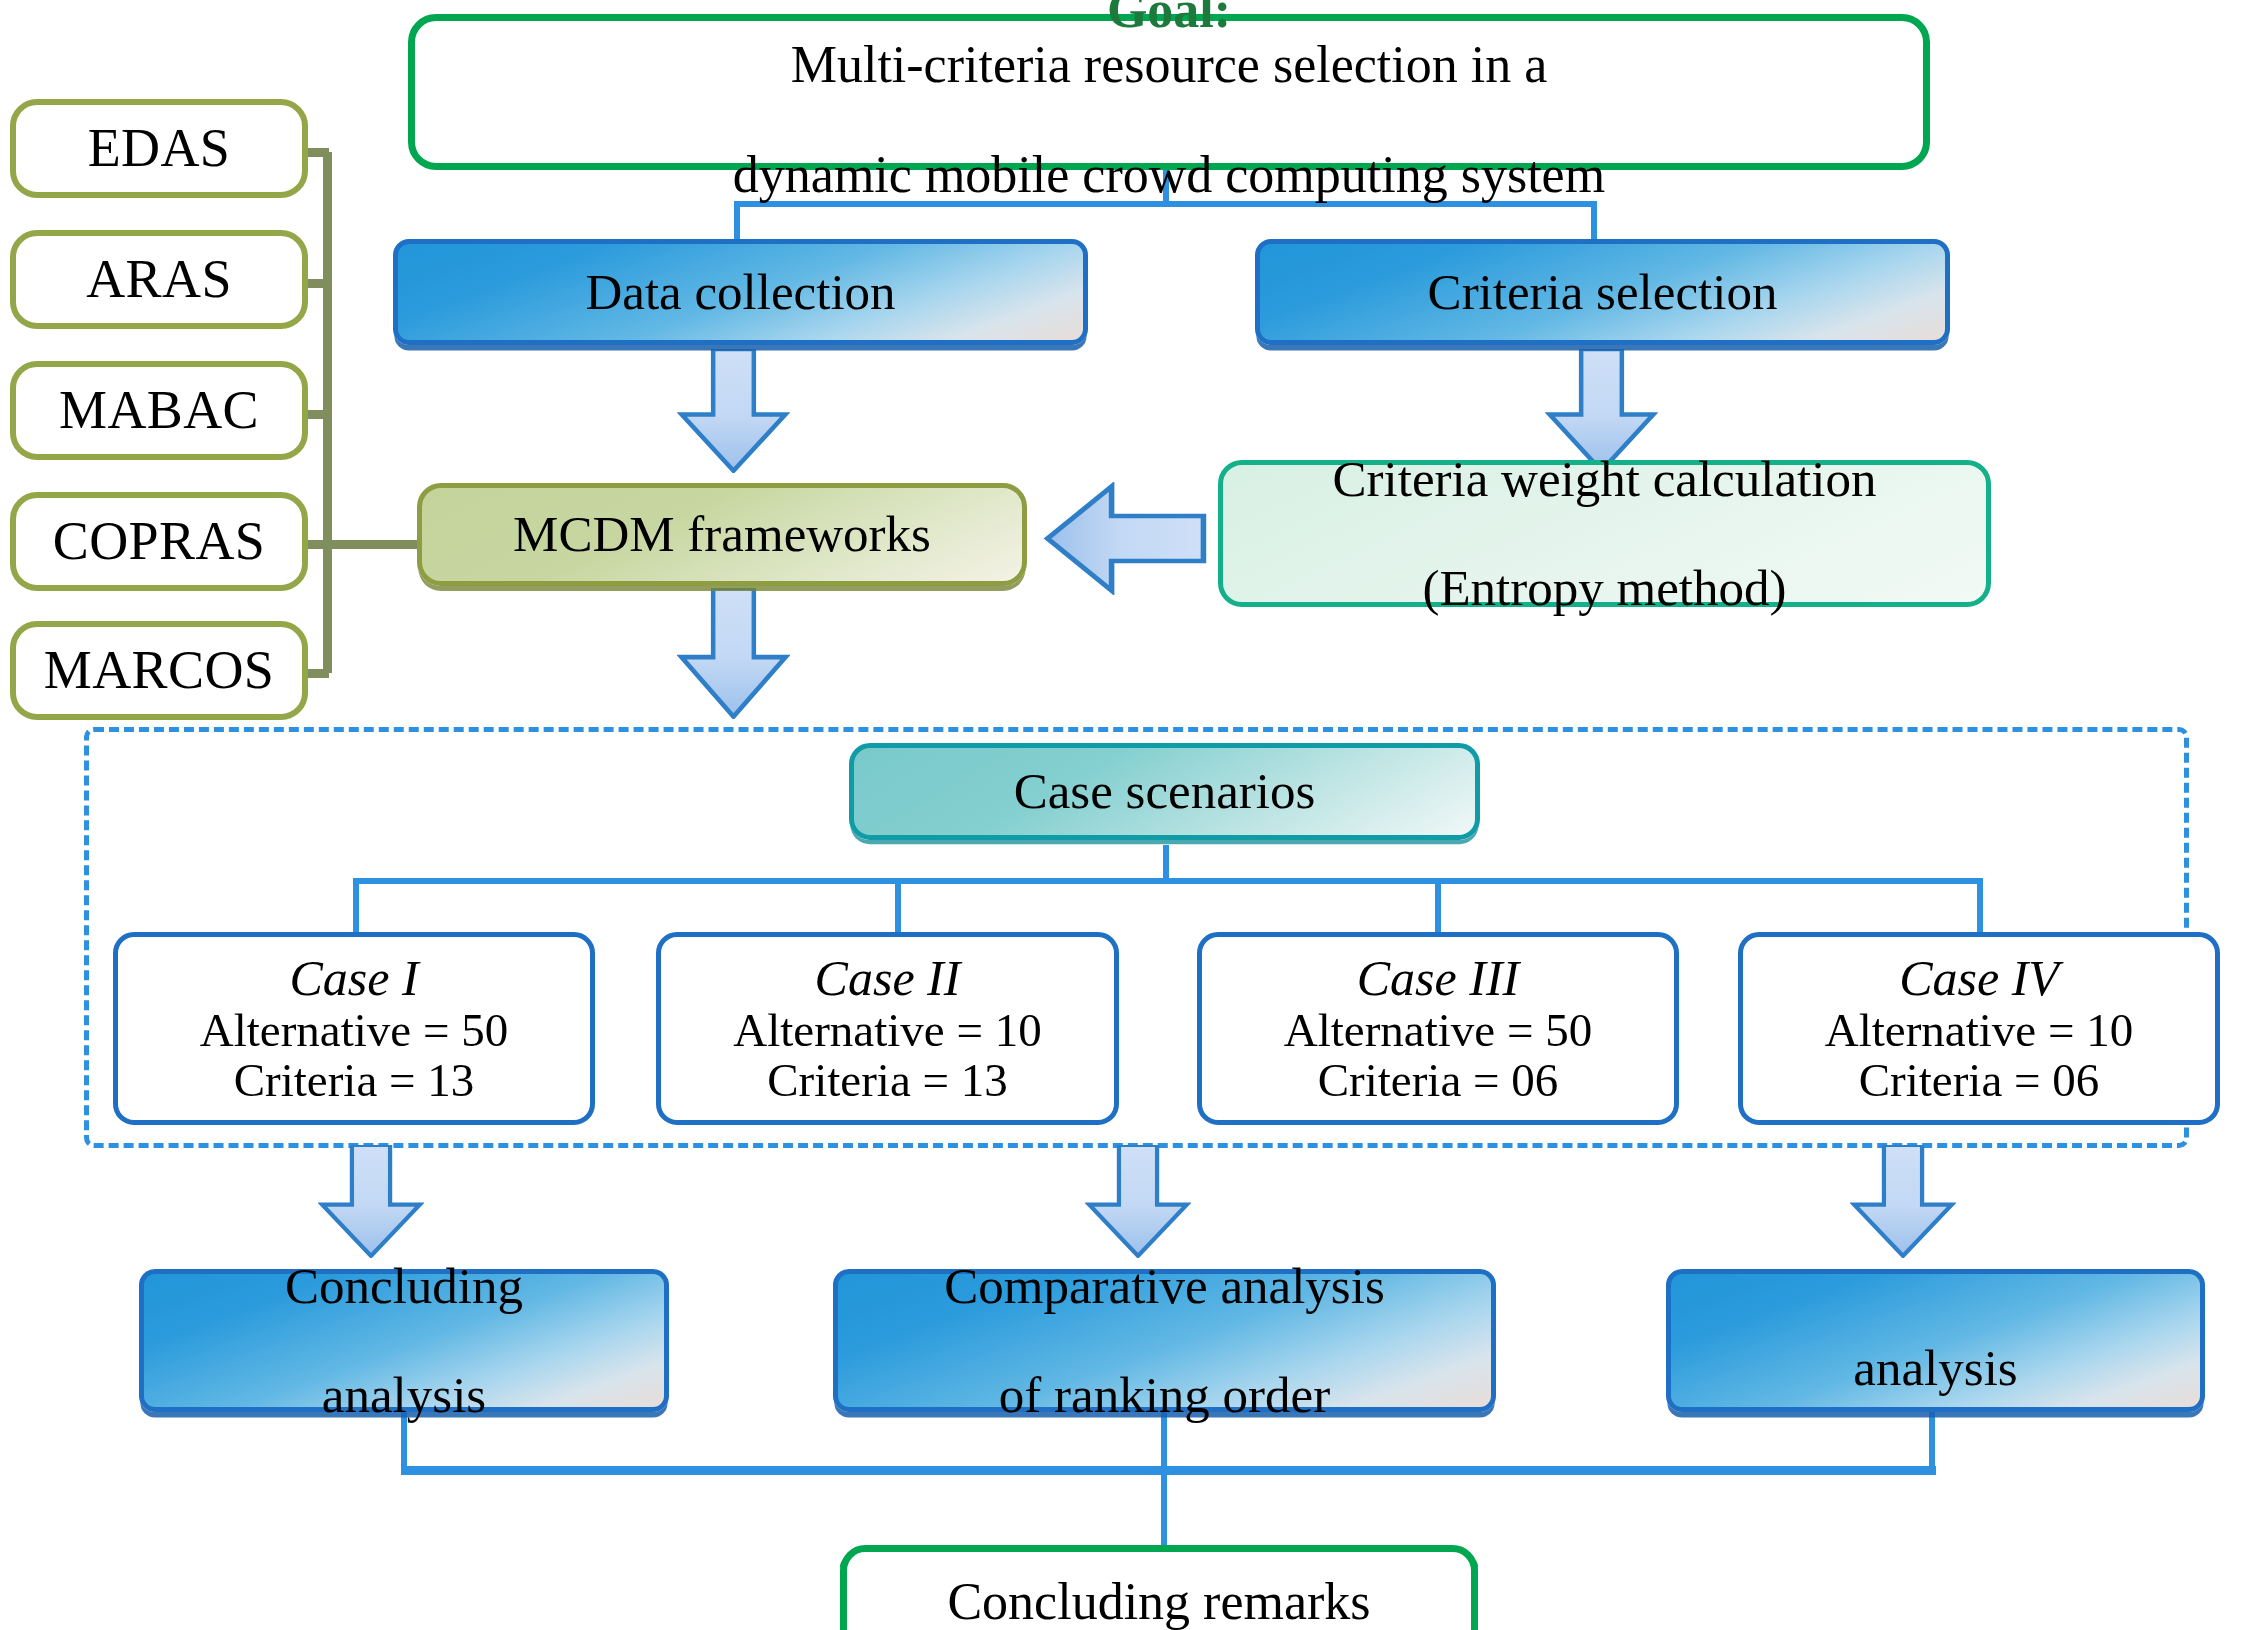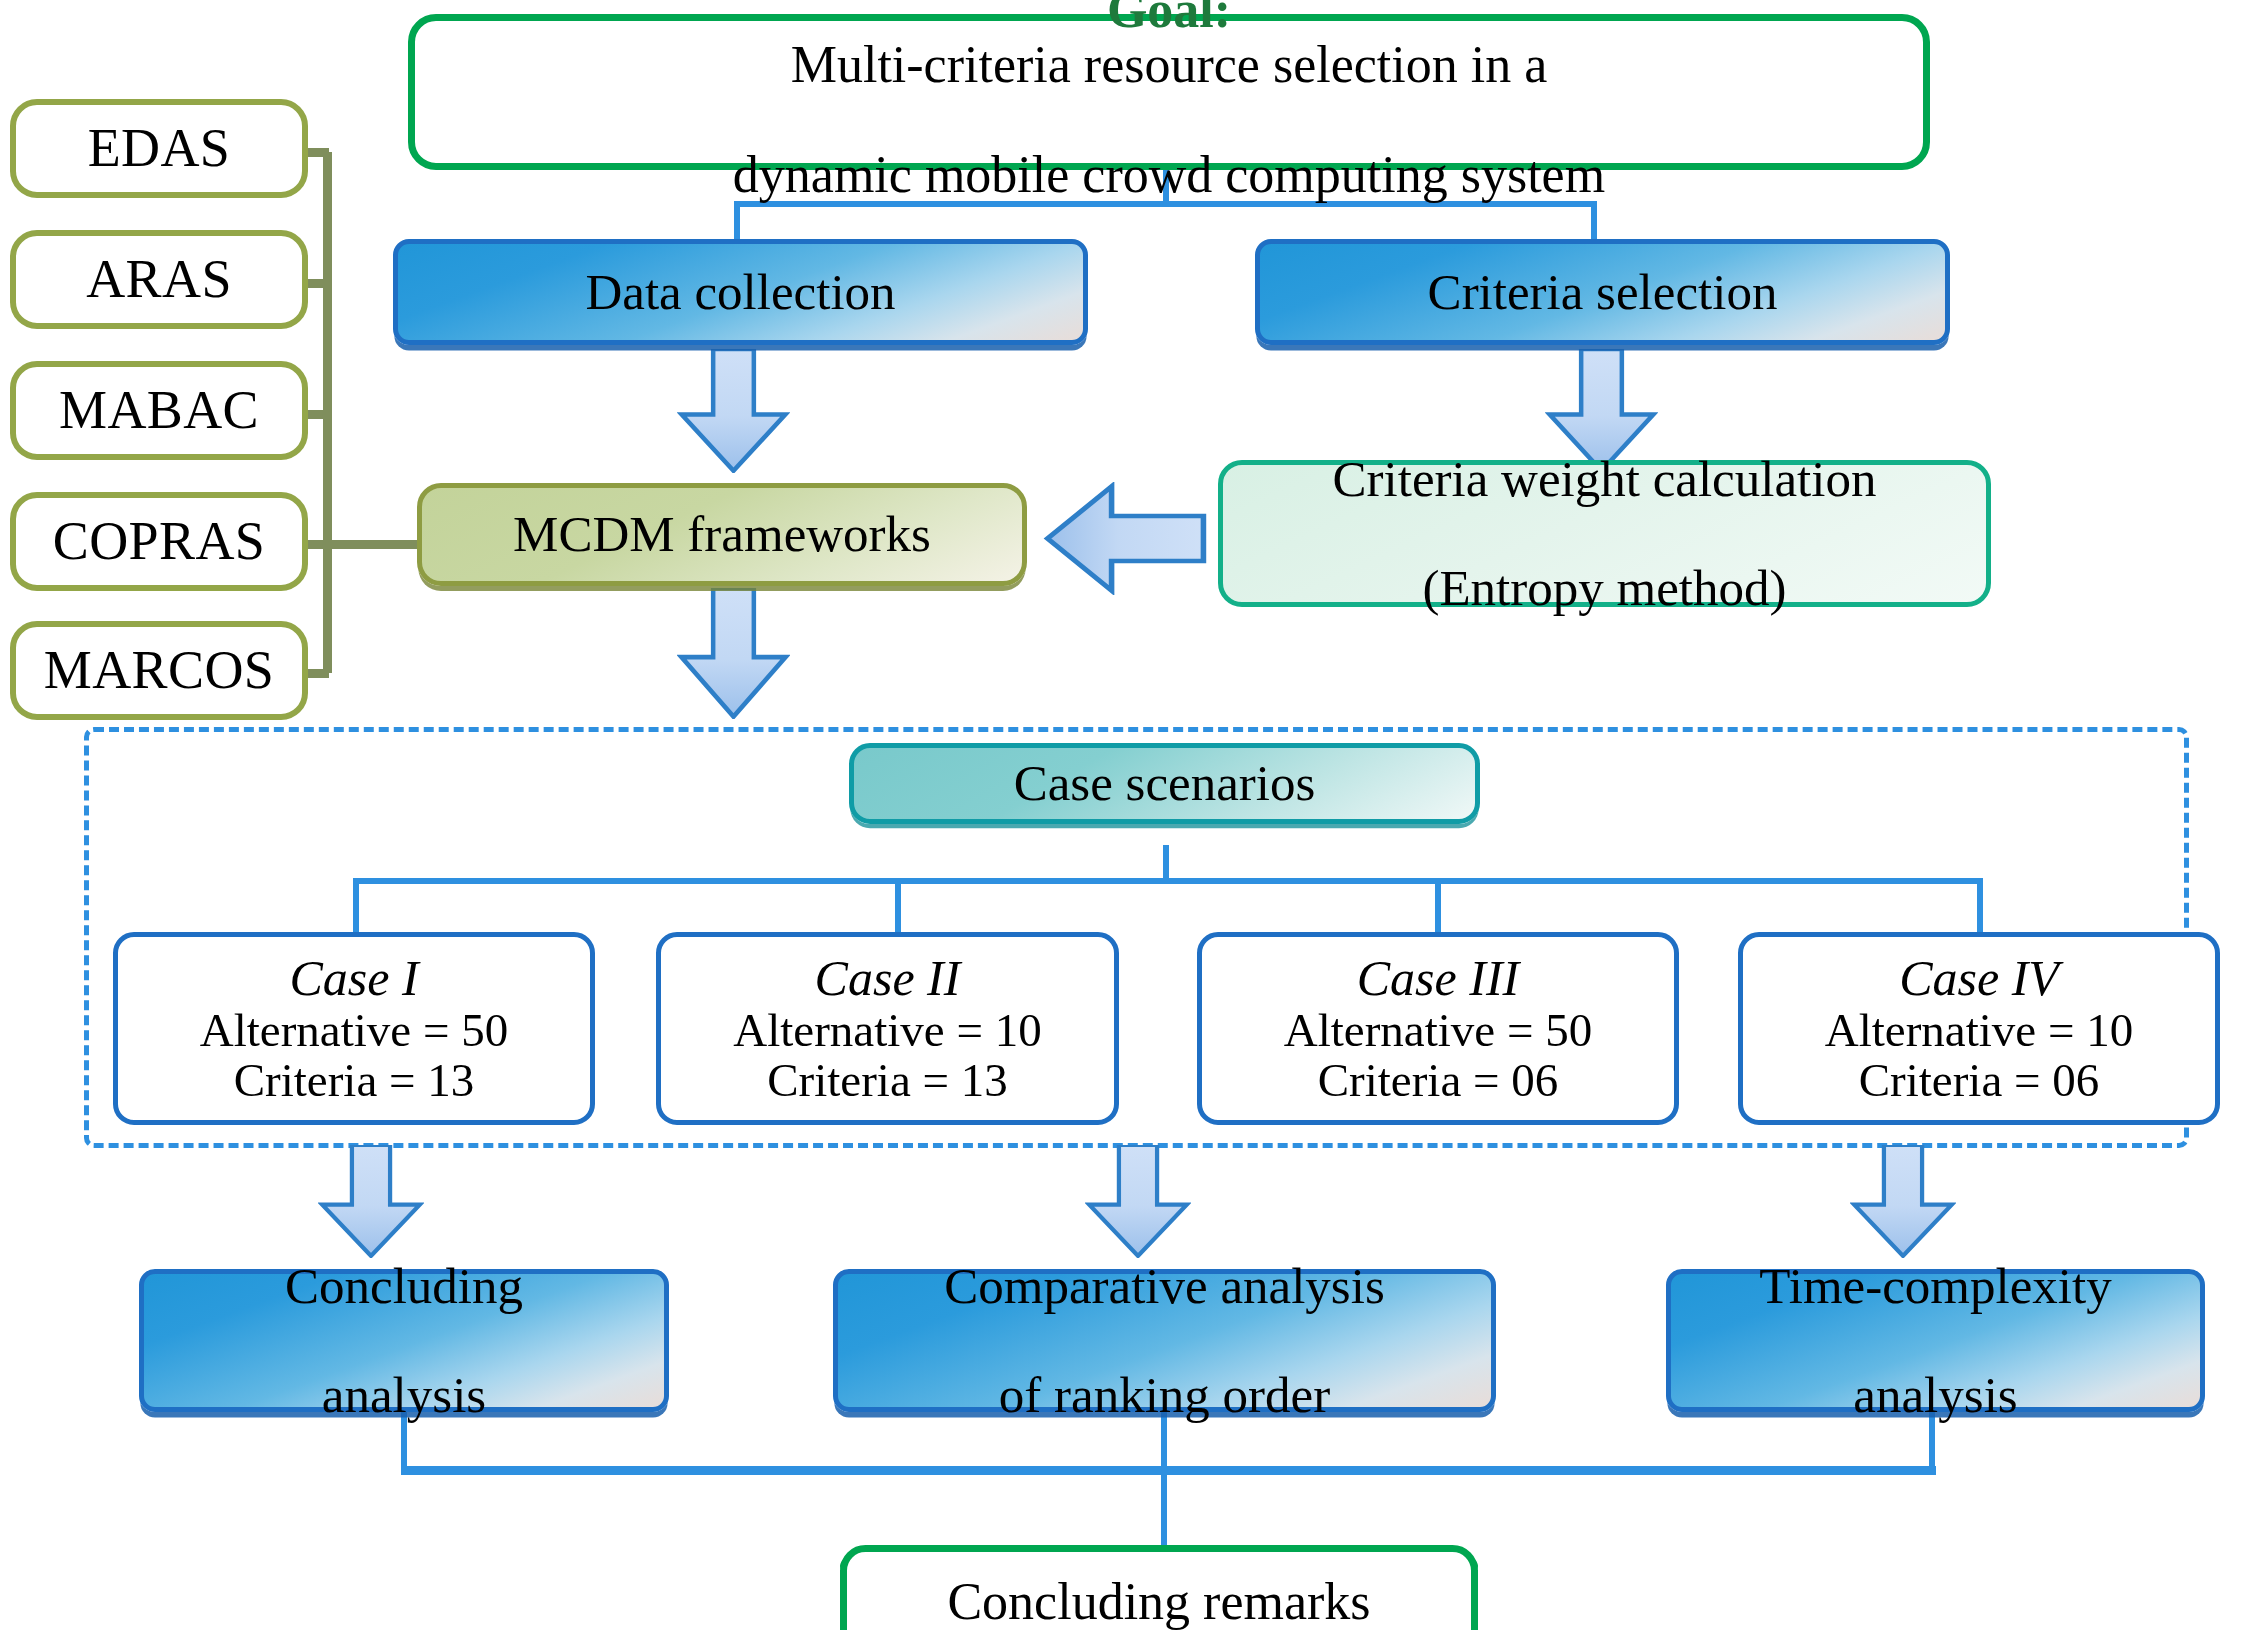--- a/index.html
+++ b/index.html
@@ -222,21 +222,21 @@
             <stop offset="55%" stop-color="#C2D8F4"></stop>
             <stop offset="100%" stop-color="#9CC0EB"></stop>
       </linearGradient>
         </defs>
       <polygon points="32,0 68,0 68,58 96,58 50,108 4,58 32,58" fill="url(#ga4)" stroke="#2E7FC8" stroke-width="4"></polygon>
     </svg>
   </div>
 
   <div class="dashed" style="left:84px;top:727px;width:2095px;height:411px;"></div>
 
-  <div class="node teal" style="left:849px;top:743px;width:631px;height:81px;">
+  <div class="node teal" style="left:849px;top:743px;width:631px;height:97px;">
     <span>Case scenarios</span>
   </div>
 
   <div class="ln" style="left:1163px;top:845px;width:6.4px;height:37px;"></div>
   <div class="ln" style="left:353px;top:878px;width:1630px;height:6.4px;"></div>
   <div class="ln" style="left:353px;top:878px;width:6.4px;height:58px;"></div>
   <div class="ln" style="left:895px;top:878px;width:6.4px;height:58px;"></div>
   <div class="ln" style="left:1435px;top:878px;width:6.4px;height:58px;"></div>
   <div class="ln" style="left:1977px;top:878px;width:6.4px;height:58px;"></div>
 
@@ -312,21 +312,21 @@
 
   <div class="node blue" style="left:833px;top:1269px;width:663px;height:143px;">
     <span>
       <span>Comparative analysis</span><br>
       <span>of ranking order</span>
     </span>
   </div>
 
   <div class="node blue" style="left:1666px;top:1269px;width:539px;height:143px;">
     <span>
-      <span>Time-complexity</span><br>
+      <br>
       <span>analysis</span>
     </span>
   </div>
 
   <div class="ln" style="left:401px;top:1412px;width:6.4px;height:58px;"></div>
   <div class="ln" style="left:1161px;top:1412px;width:6.4px;height:58px;"></div>
   <div class="ln" style="left:1929px;top:1412px;width:6.4px;height:58px;"></div>
   <div class="ln" style="left:401px;top:1466px;width:1535px;height:8.5px;"></div>
   <div class="ln" style="left:1161px;top:1466px;width:6.4px;height:84px;"></div>
 

